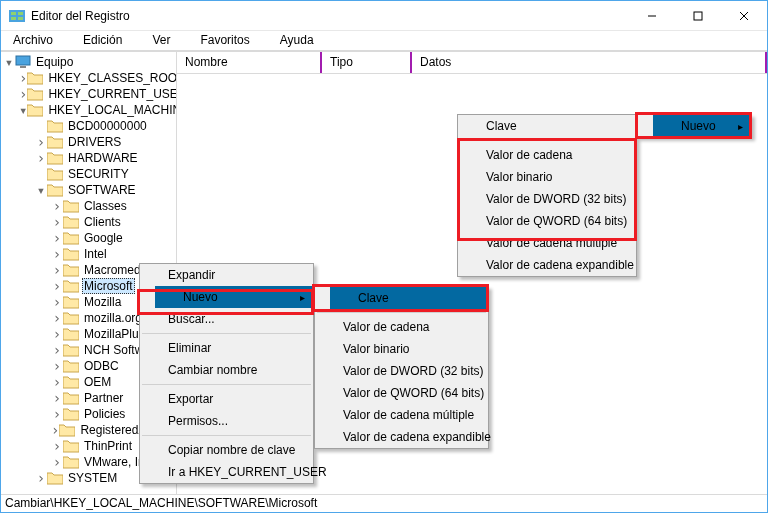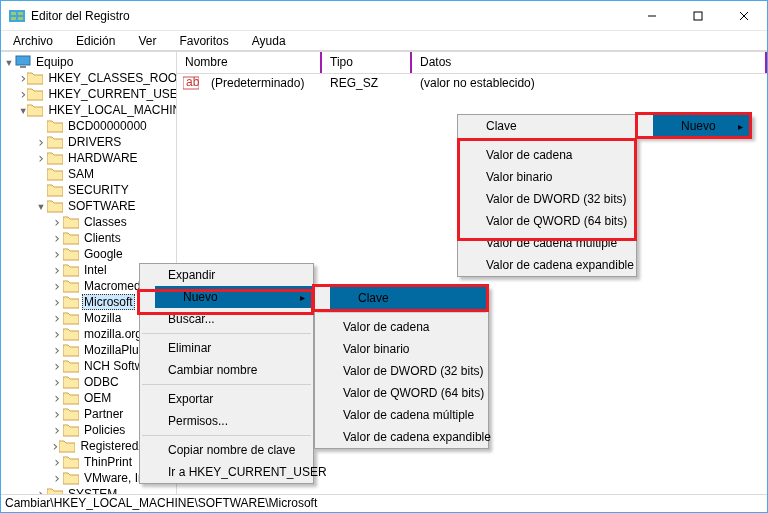--- a/index.html
+++ b/index.html
@@ -3,21 +3,21 @@
 <meta charset="utf-8">
 <style>
 * { box-sizing: border-box; font-family: "Segoe UI", Tahoma, sans-serif; font-size: 12px; }
 body { margin: 0; background: #fff; }
 .window { width: 768px; height: 513px; border: 1px solid #4ea6ea; display: flex; flex-direction: column; position: relative; background: #fff; }
 .titlebar { height: 30px; display: flex; align-items: center; padding: 0 0 0 8px; background: #fff; border-bottom: 1px solid #e8e8e8; }
 .titlebar .app-icon { width:16px; height:16px; margin-right:6px; }
 .title-text { flex:1; font-size:12px; color:#000; }
 .win-btns { display:flex; height:100%; }
 .win-btn { width:46px; display:flex; align-items:center; justify-content:center; color:#000; }
-.menubar { height:20px; display:flex; align-items:center; gap:9px; padding:0 5px; border-bottom:1px solid #dadada; }
+.menubar { height:20px; display:flex; gap:16px; padding:0 5px; border-bottom:1px solid #dadada; }
 .menu-item { padding:2px 7px; }
 .content { flex:1; display:flex; min-height:0; border-top:1px solid #dadada;}
 .tree { width:176px; border-right:1px solid #dadada; overflow:hidden; padding-top:2px; position:relative; }
 .tree-line { display:flex; align-items:center; height:16px; white-space:nowrap; }
 .tog { width:12px; text-align:center; color:#6a6a6a; font-size:14px; line-height:12px; font-family:monospace;}
 .fold { width:16px; height:14px; margin-right:3px; flex:0 0 16px; }
 .comp-icon { width:16px; height:14px; margin-right:3px; }
 .node-label { padding:0 2px; }
 .sel { background:#cce8ff; border:1px dotted #333; padding:0 1px; }
 .i0{padding-left:2px}.i1{padding-left:18px}.i2{padding-left:34px}.i3{padding-left:50px}
@@ -129,27 +129,20 @@
           <svg class="fold" viewBox="0 0 16 14">
             <path d="M0 2h5l2 2h9v9H0z" fill="#ffe9a6" stroke="#caa64d"></path>
           </svg>
           <span class="node-label">HARDWARE</span>
         </div>
         <div class="tree-line i2">
           <span class="tog"></span>
           <svg class="fold" viewBox="0 0 16 14">
             <path d="M0 2h5l2 2h9v9H0z" fill="#ffe9a6" stroke="#caa64d"></path>
           </svg>
-          <span class="node-label">SAM</span>
-        </div>
-        <div class="tree-line i2">
-          <span class="tog"></span>
-          <svg class="fold" viewBox="0 0 16 14">
-            <path d="M0 2h5l2 2h9v9H0z" fill="#ffe9a6" stroke="#caa64d"></path>
-          </svg>
           <span class="node-label">SECURITY</span>
         </div>
         <div class="tree-line i2">
           <span class="tog">▾</span>
           <svg class="fold" viewBox="0 0 16 14">
             <path d="M0 2h5l2 2h9v9H0z" fill="#ffe9a6" stroke="#caa64d"></path>
           </svg>
           <span class="node-label">SOFTWARE</span>
         </div>
           <div class="tree-line i3">
@@ -280,29 +273,20 @@
         </div>
 
     </div>
 
     <div class="right">
       <div class="cols">
         <div class="col-h" style="width:145px">Nombre</div>
         <div class="col-h" style="width:90px">Tipo</div>
         <div class="col-h" style="flex:1">Datos</div>
       </div>
-      <div class="listrow">
-        <svg class="val-icon" viewBox="0 0 16 14">
-            <rect x="0" y="1" width="16" height="12" fill="#fff" stroke="#c55"></rect>
-            <text x="3" y="10" font-size="8" fill="#c33">ab</text>
-          </svg>
-        <div class="cell" style="width:119px">(Predeterminado)</div>
-        <div class="cell" style="width:90px">REG_SZ</div>
-        <div class="cell">(valor no establecido)</div>
-      </div>
     </div>
   </div>
 
   <div class="statusbar">Cambiar\HKEY_LOCAL_MACHINE\SOFTWARE\Microsoft</div>
 
   <div class="ctx" style="left:138px; top:262px; width:175px;">
     <div class="ctx-item">Expandir</div>
     <div class="ctx-item hl-blue ctx-arrow">Nuevo</div>
     <div class="ctx-item">Buscar...</div>
     <div class="ctx-sep"></div>

